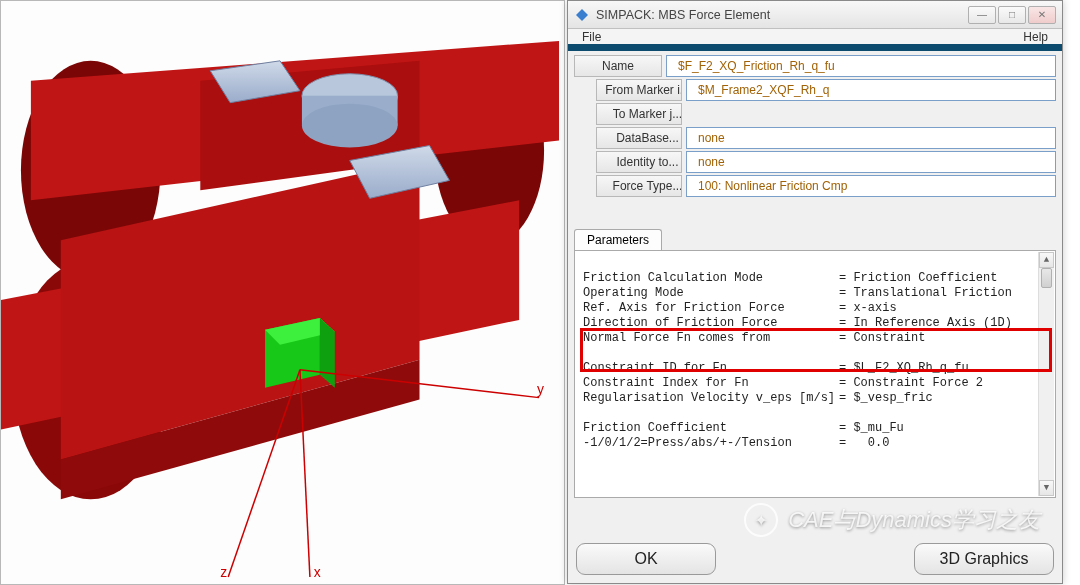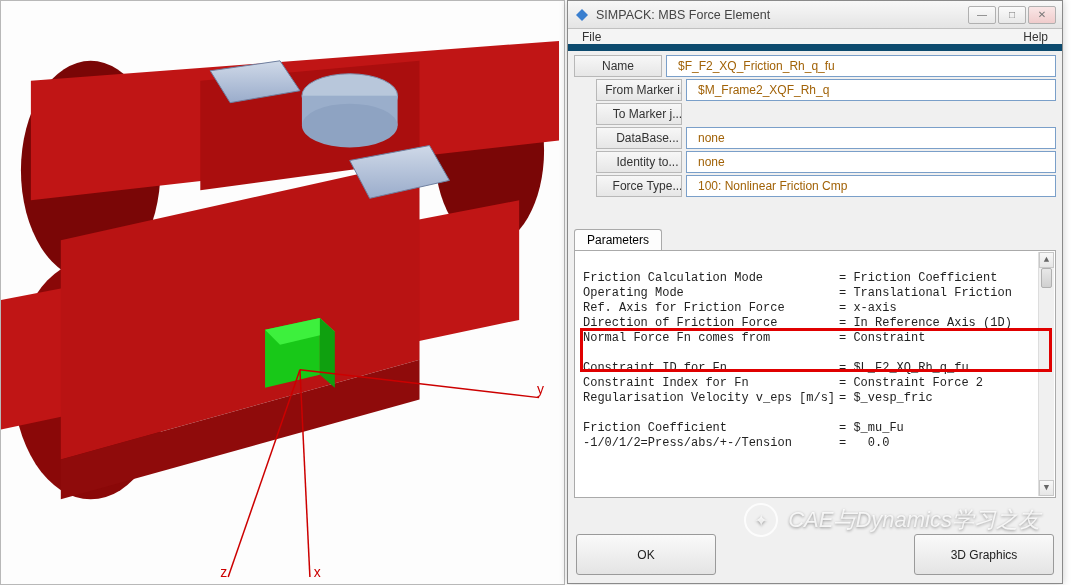--- a/index.html
+++ b/index.html
@@ -167,25 +167,25 @@
 
   .btnbar {
     margin-top: auto;
     padding: 6px 8px 8px 8px;
     display: flex;
     gap: 140px;
     justify-content: space-between;
   }
   .btn {
     flex:1;
-    height: 41px;
+    height: 32px;
     border: 1px solid #9a9a9a;
     background: linear-gradient(#fafafa,#e4e4e4);
-    border-radius: 3px;
-    font-size: 12px;
+    border-radius: 9px;
+    font-size: 16px;
     color: #222;
     display:flex;align-items:center;justify-content:center;
     max-width: 140px;
   }
 
   .watermark {
     position: absolute;
     right: 40px;
     bottom: 48px;
     color: rgba(255,255,255,0.82);

